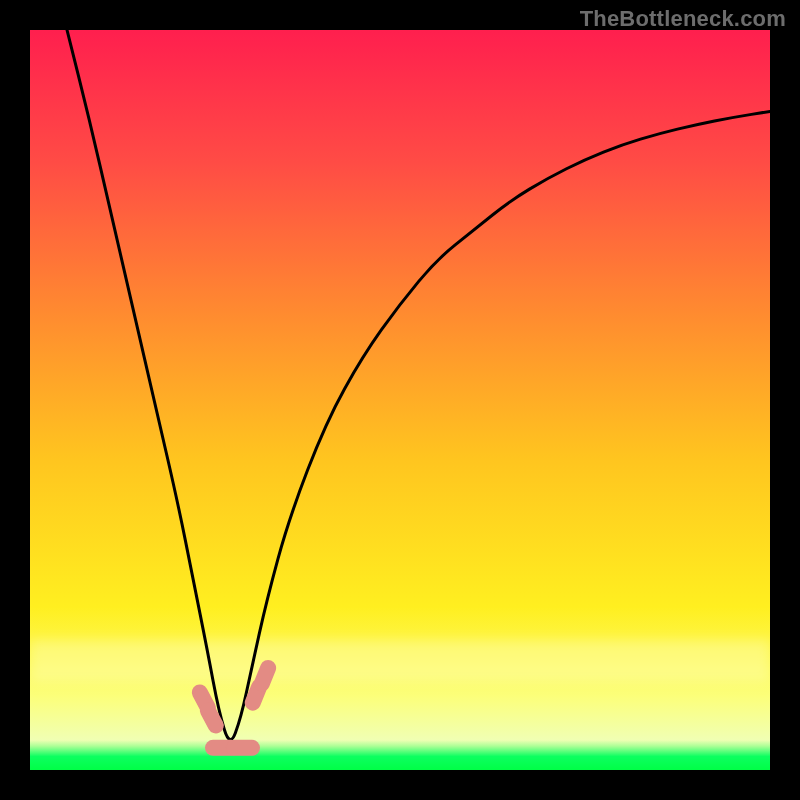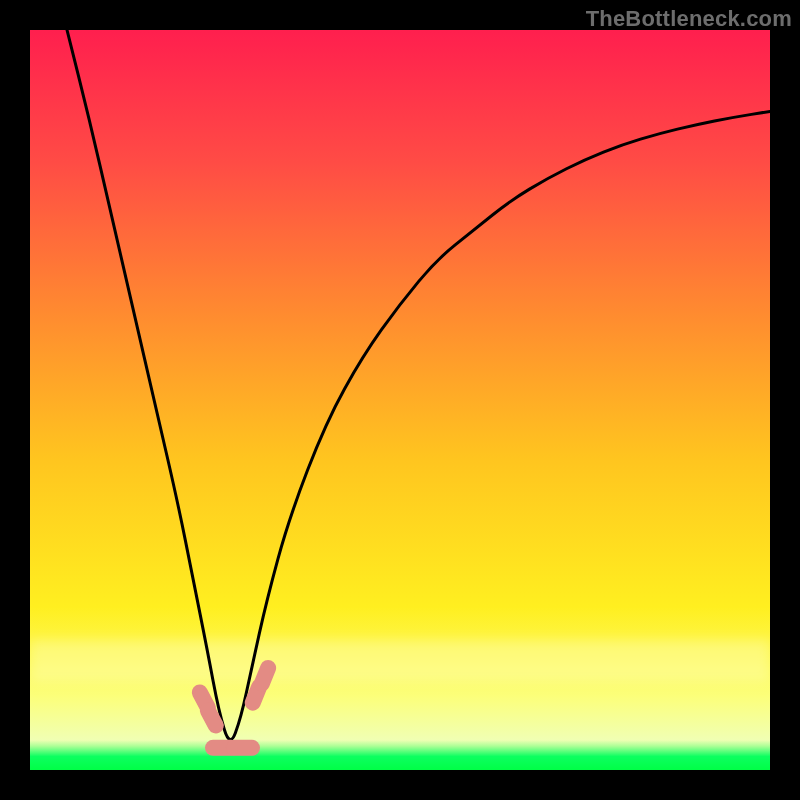--- a/index.html
+++ b/index.html
@@ -41,21 +41,21 @@
        rgba(0,255,90,0.95) 55%,
        rgba(0,255,70,1) 100%);
   }
   .curve {
     position: absolute;
     inset: 0;
   }
   .watermark {
     position: absolute;
     top: 6px;
-    right: 8px;
+    right: 14px;
     font-family: Arial, Helvetica, sans-serif;
     font-size: 22px;
     font-weight: 600;
     color: #6d6d6d;
     letter-spacing: 0.2px;
   }
   .marker {
     position: absolute;
     background: #e38b84;
     border-radius: 10px;

